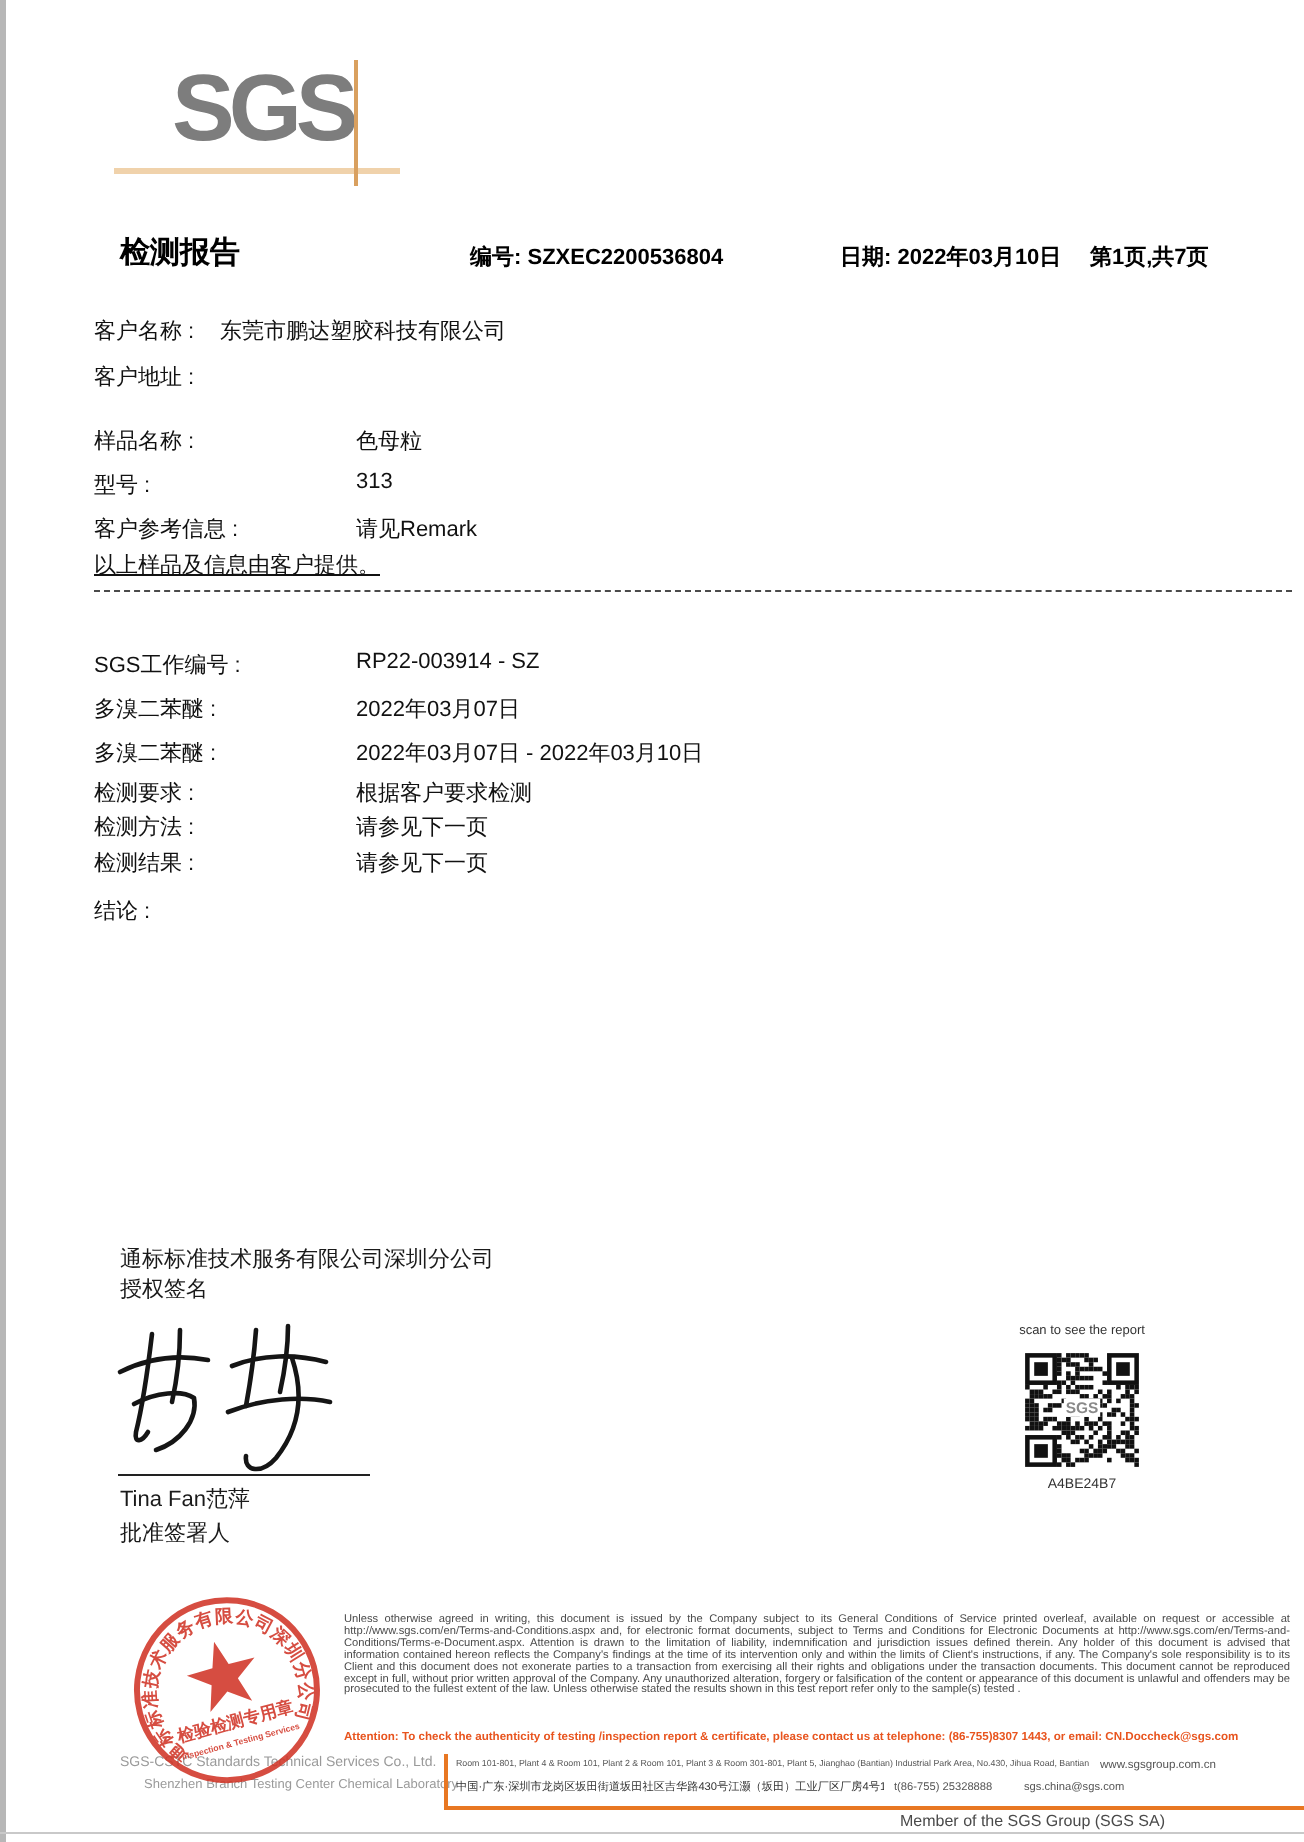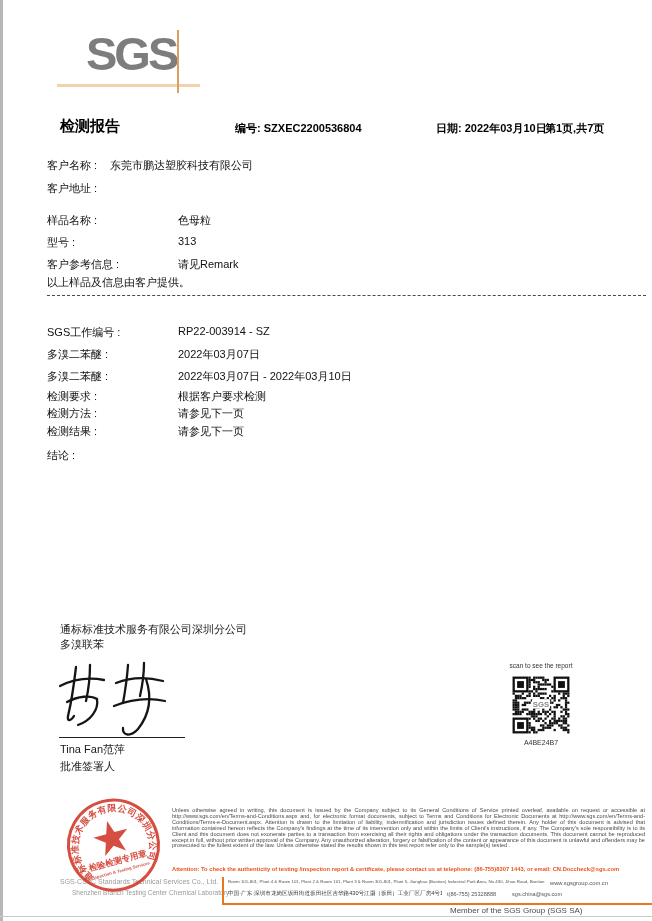--- a/index.html
+++ b/index.html
@@ -15,29 +15,29 @@
 
   
   .logo-text { left:86px; top:30px; font-size:47px; font-weight:bold; color:#7d7d7d; letter-spacing:-3px; line-height:1; }
   .logo-hline { left:57px; top:84px; width:143px; height:3px; background:#f0d2ab; }
   .logo-vline { left:177px; top:30px; width:2px; height:63px; background:#d9a05f; }
 
   
   .doc-title { left:60px; top:117px; font-size:15px; font-weight:bold; color:#000;font-family:Liberation Mono, monospace; }
   .hmeta { font-size:11px; font-weight:600; color:#000; }
   .meta-no { left:235px; top:121px; }
-  .meta-date { left:436px; top:121px; }
+  .meta-date { left:420px; top:121px; }
   .meta-page { left:545px; top:121px; }
 
   
   .lbl { position:absolute; left:47px; font-size:11px; color:#111; }
   .val { position:absolute; font-size:11px; color:#111; }
   .v1 { left:110px; }
   .v2 { left:178px; }
-  .note { left:47px; font-size:11px; color:#111; }
+  .note { left:47px; font-size:11px; color:#111;text-decoration:underline; }
   .dash-sep { left:47px; top:295px; width:599px; border-top:1px dashed #4a4a4a; height:0; }
 
   .conclusion { left:178px; top:446px; width:468px; font-size:11px; line-height:18px; color:#111; text-align:justify; }
 
   
   .sig-company { left:60px; top:622px; font-size:11px; }
   .sig-auth { left:60px; top:637px; font-size:11px; }
   .sig-svg { left:52px; top:652px; }
   .sig-line { left:59px; top:737px; width:126px; height:1px; background:#222; }
   .sig-name { left:60px; top:742px; font-size:11px; }
@@ -108,21 +108,21 @@
   <div class="lbl" style="top:389px">检测要求 :</div>
   <div class="val v2" style="top:389px">根据客户要求检测</div>
   <div class="lbl" style="top:406px">检测方法 :</div>
   <div class="val v2" style="top:406px">请参见下一页</div>
   <div class="lbl" style="top:424px">检测结果 :</div>
   <div class="val v2" style="top:424px">请参见下一页</div>
 
   <div class="lbl" style="top:448px">结论 :</div>
 
   <div class="abs sig-company">通标标准技术服务有限公司深圳分公司</div>
-  <div class="abs sig-auth">多溴联苯</div>
+  <div class="abs sig-auth">授权签名</div>
   <svg class="abs sig-svg" width="150" height="88" viewBox="0 0 150 88">
     <g fill="none" stroke="#151515" stroke-width="2.3" stroke-linecap="round">
       <path d="M8,34 C22,27 36,25 52,28"></path>
       <path d="M24,15 C22,32 19,52 16,64 C15,70 19,69 22,64"></path>
       <path d="M38,13 C38,27 36,40 34,49"></path>
       <path d="M15,50 C26,44 39,43 45,47 C47,58 38,69 26,73"></path>
       <path d="M64,31 C79,25 96,25 111,29"></path>
       <path d="M76,13 C75,27 73,40 71,51"></path>
       <path d="M92,11 C92,24 90,35 88,44"></path>
       <path d="M62,54 C80,47 99,46 113,49"></path>

